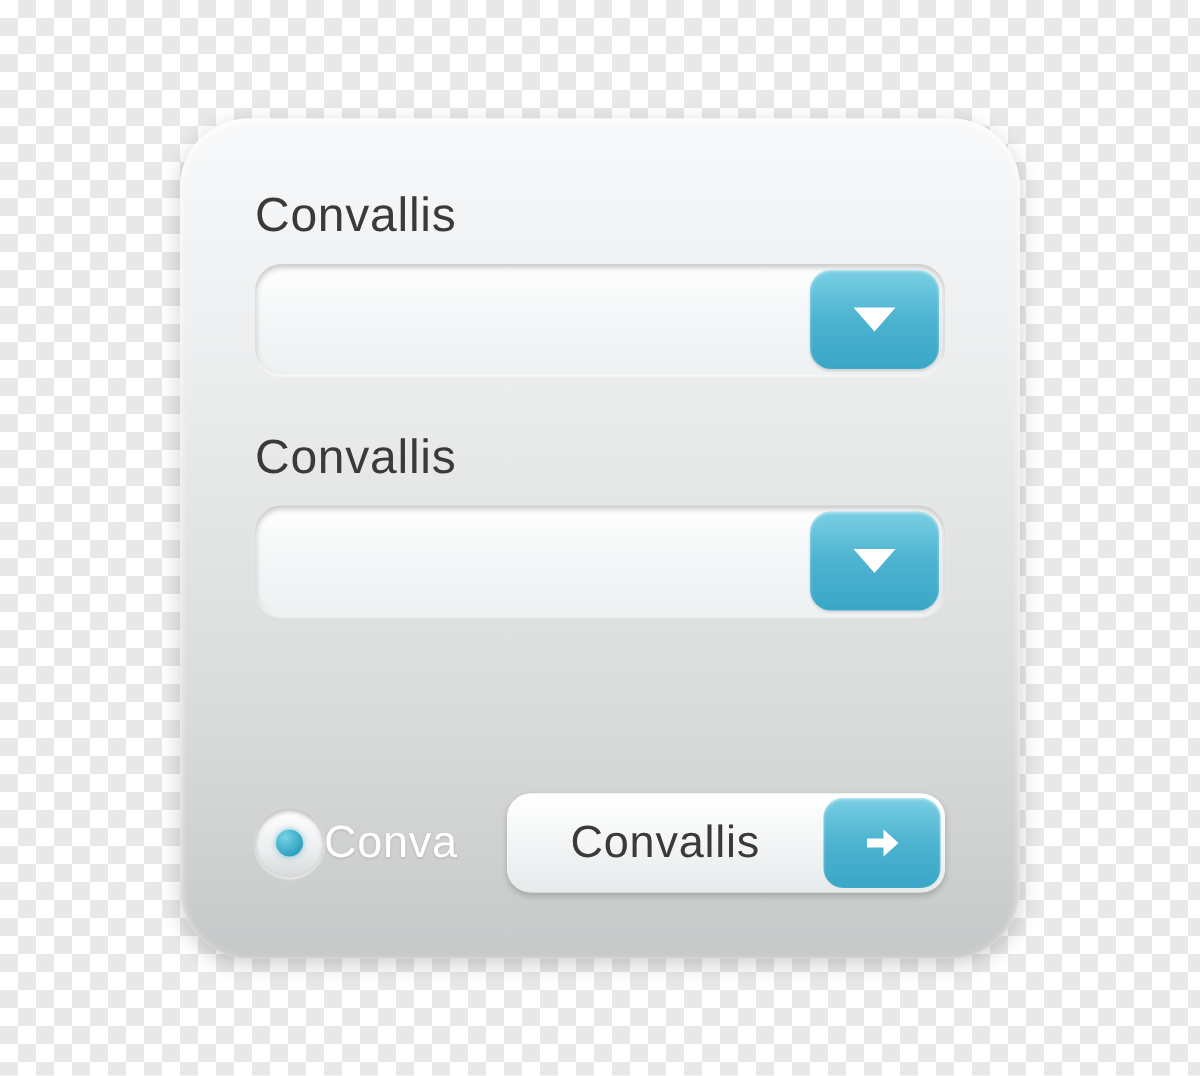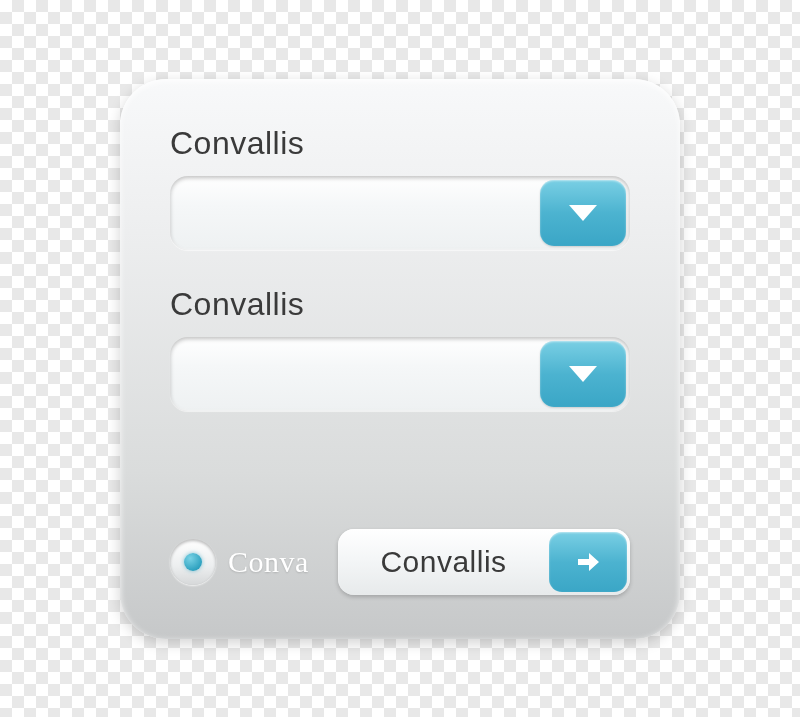--- a/index.html
+++ b/index.html
@@ -78,22 +78,20 @@
       position: absolute;
       left: 50px;
       right: 50px;
       bottom: 44px;
       display: flex;
       align-items: center;
     }
     .radio-wrap {
       display: flex;
       align-items: center;
-      gap: 12px;
-      font-family: Liberation Serif, serif;
     }
     .radio-outer {
       width: 46px; height: 46px;
       border-radius: 50%;
       background: linear-gradient(180deg, #ffffff 0%, #eceeef 60%, #d6d8d9 100%);
       box-shadow: inset 0 2px 3px rgba(0,0,0,0.25), 0 1px 2px rgba(255,255,255,0.8);
       display: flex;
       align-items: center;
       justify-content: center;
     }

